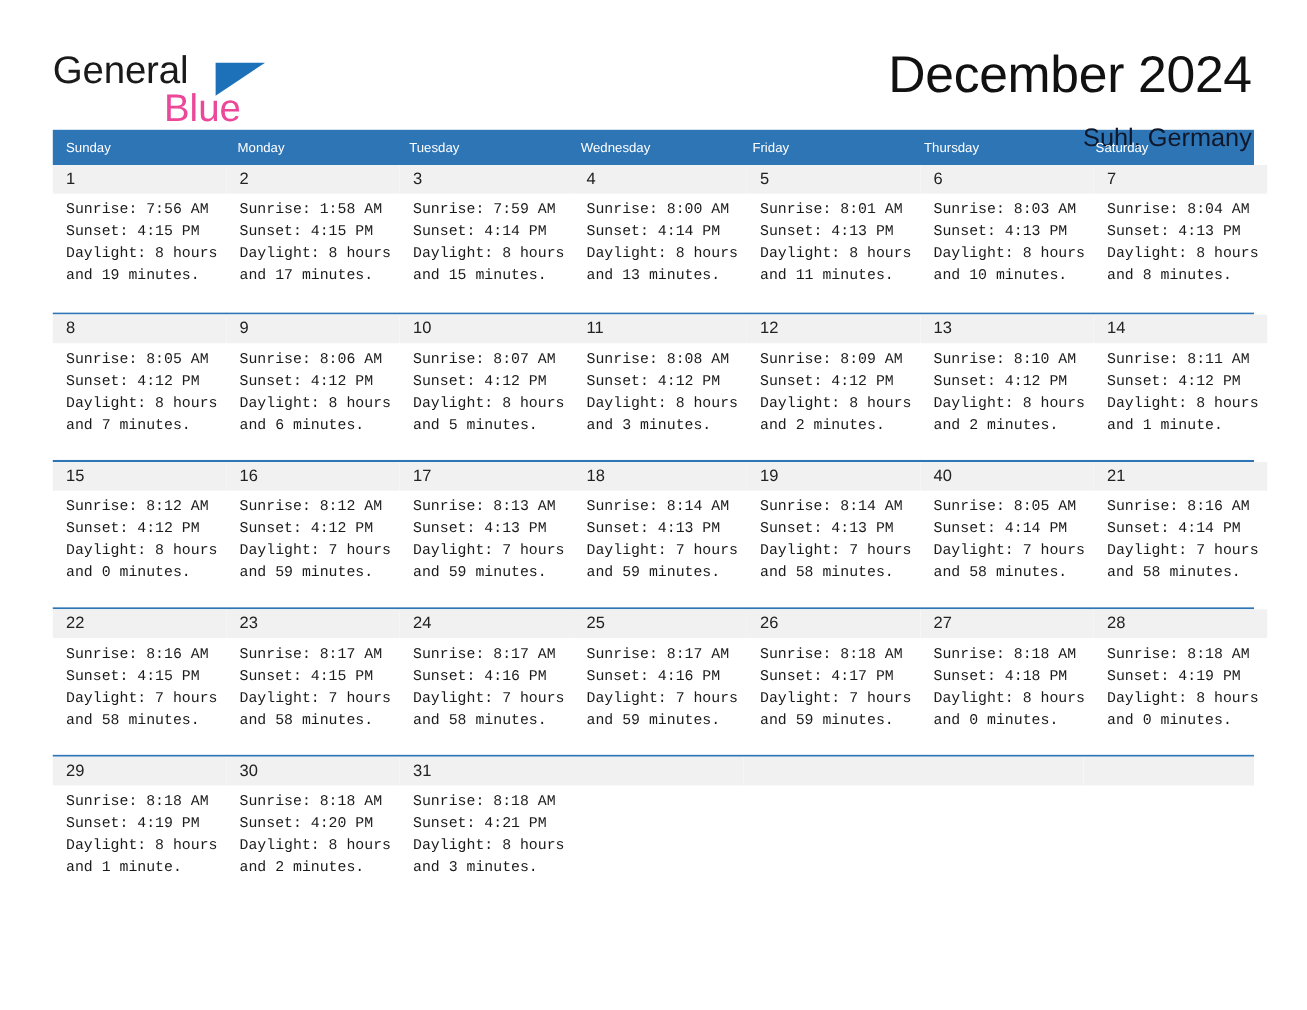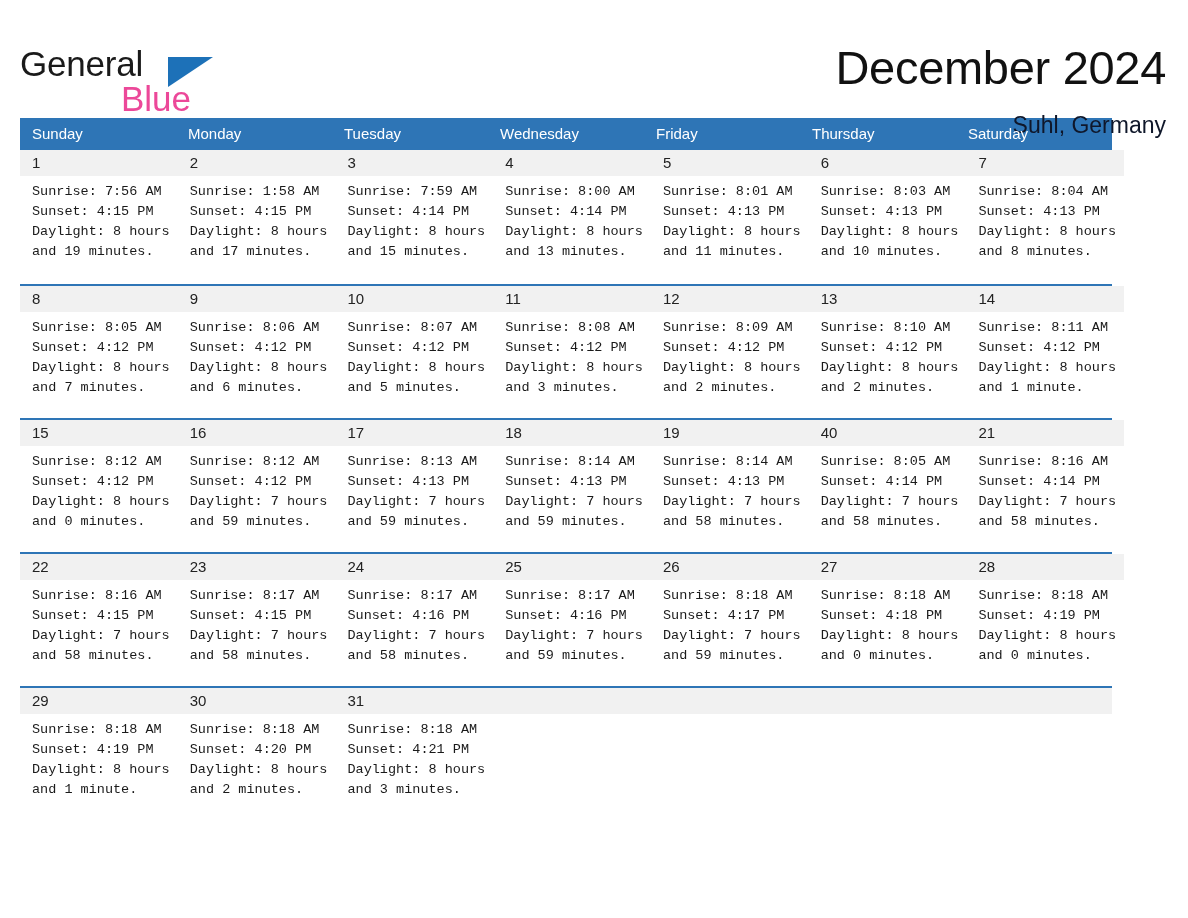--- a/index.html
+++ b/index.html
@@ -4,21 +4,21 @@
 <style>
   * { box-sizing: border-box; margin: 0; padding: 0; }
   html, body {
     width: 1188px;
     height: 918px;
     background: #ffffff;
     font-family: "Liberation Sans", sans-serif;
     color: #000000;
     overflow: hidden;
   }
-  .page { position: relative; width: 1188px; height: 740px; padding: 0 20px; }
+  .page { position: relative; width: 1188px; height: 740px; padding: 0 48px; }
 
   
   .topbar {
     display: flex;
     justify-content: space-between;
     align-items: flex-start;
     padding-top: 44px;
     height: 116px;
   }
   .logo { position: relative; width: 230px; height: 78px; }
@@ -62,21 +62,21 @@
   
   .calendar { width: 1092px; margin-top: 2px; }
   .week-head {
     display: flex;
     background: #2e75b6;
     height: 32px;
   }
   .week-head .hcell {
     flex: 1 1 0;
     color: #ffffff;
-    font-size: 15px;
+    font-size: 12px;
     line-height: 32px;
     padding-left: 12px;
     white-space: nowrap;
   }
 
   .week {
     display: flex;
     border-top: 2px solid #2e75b6;
     height: 134px;
   }

